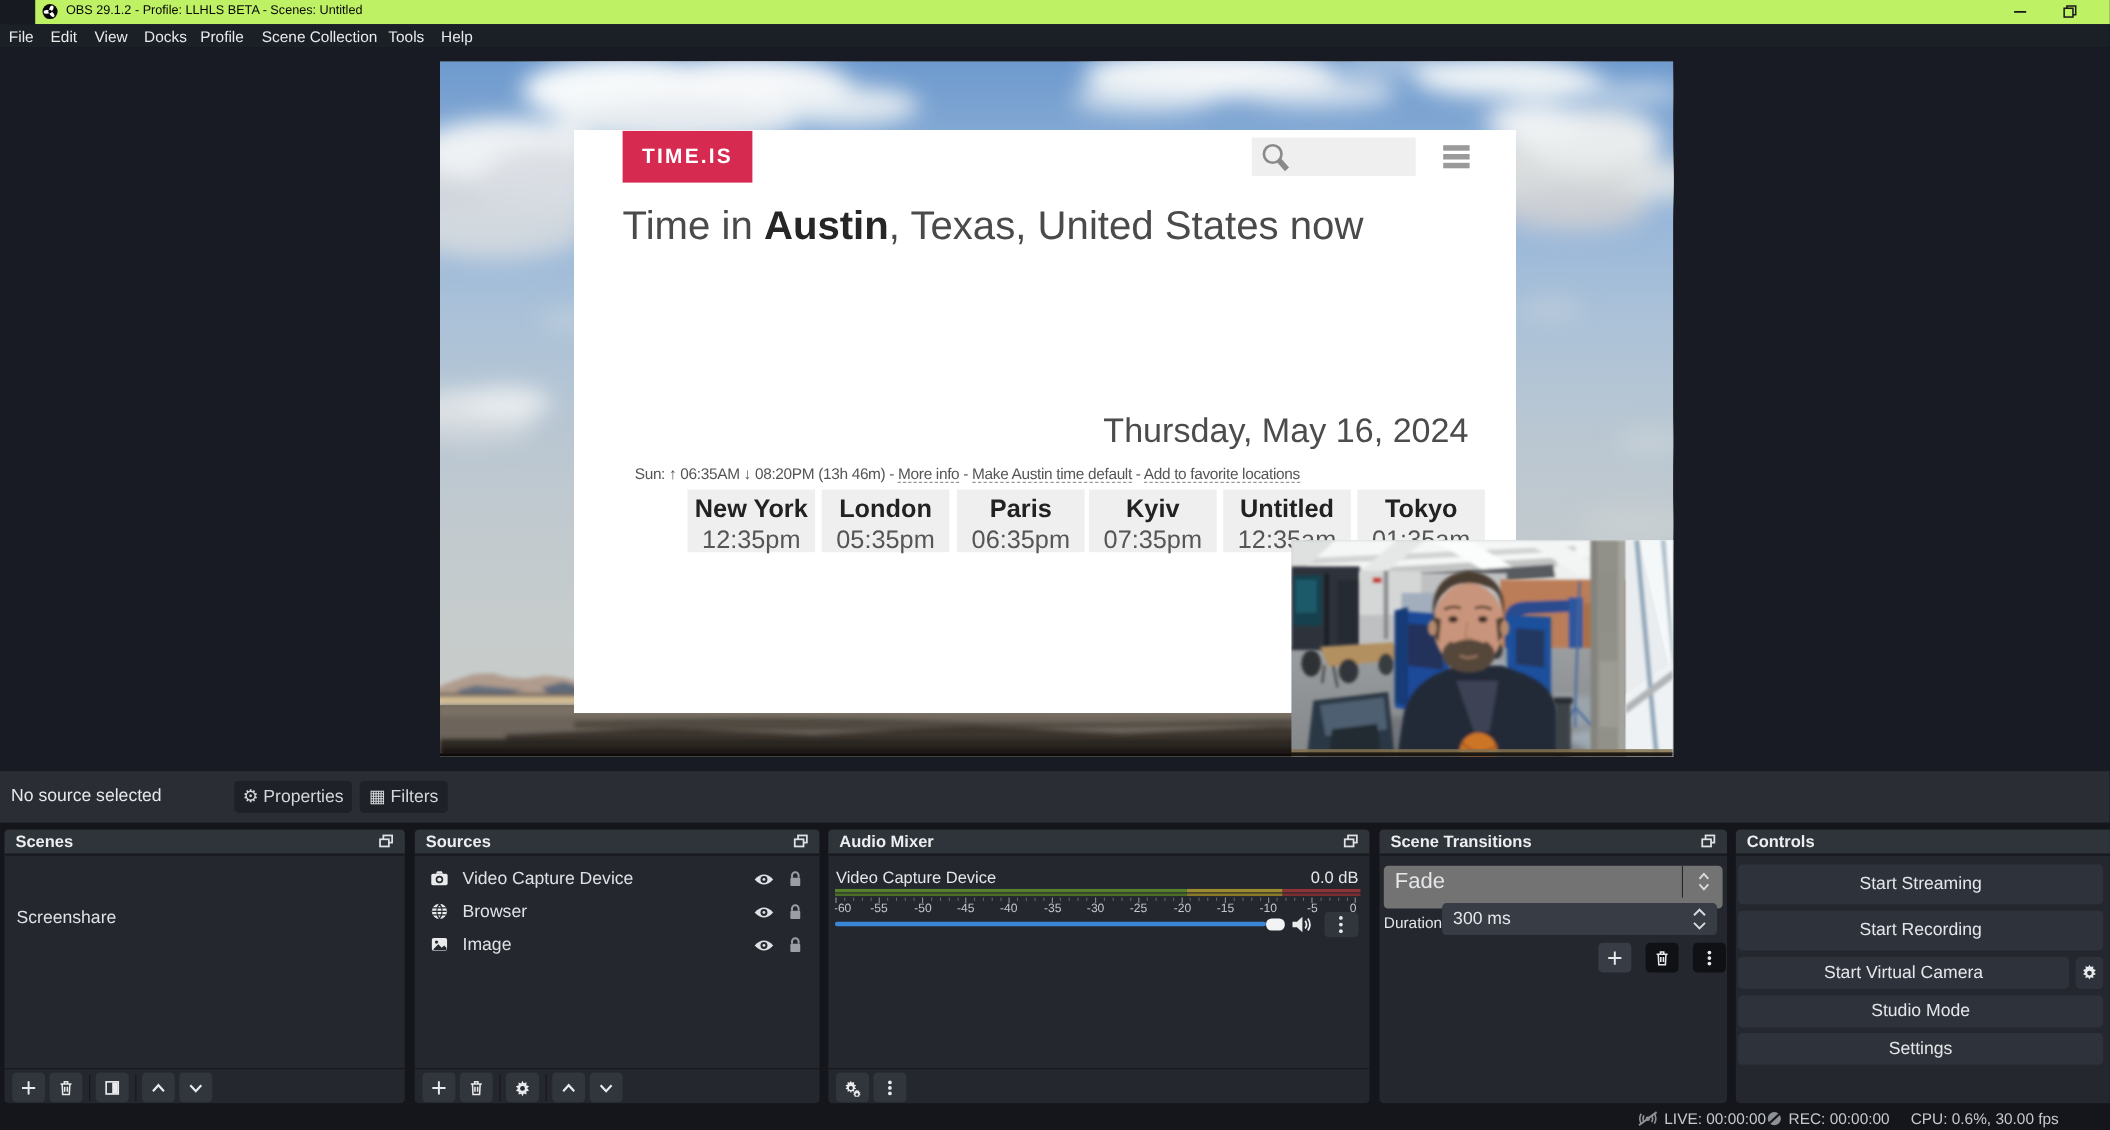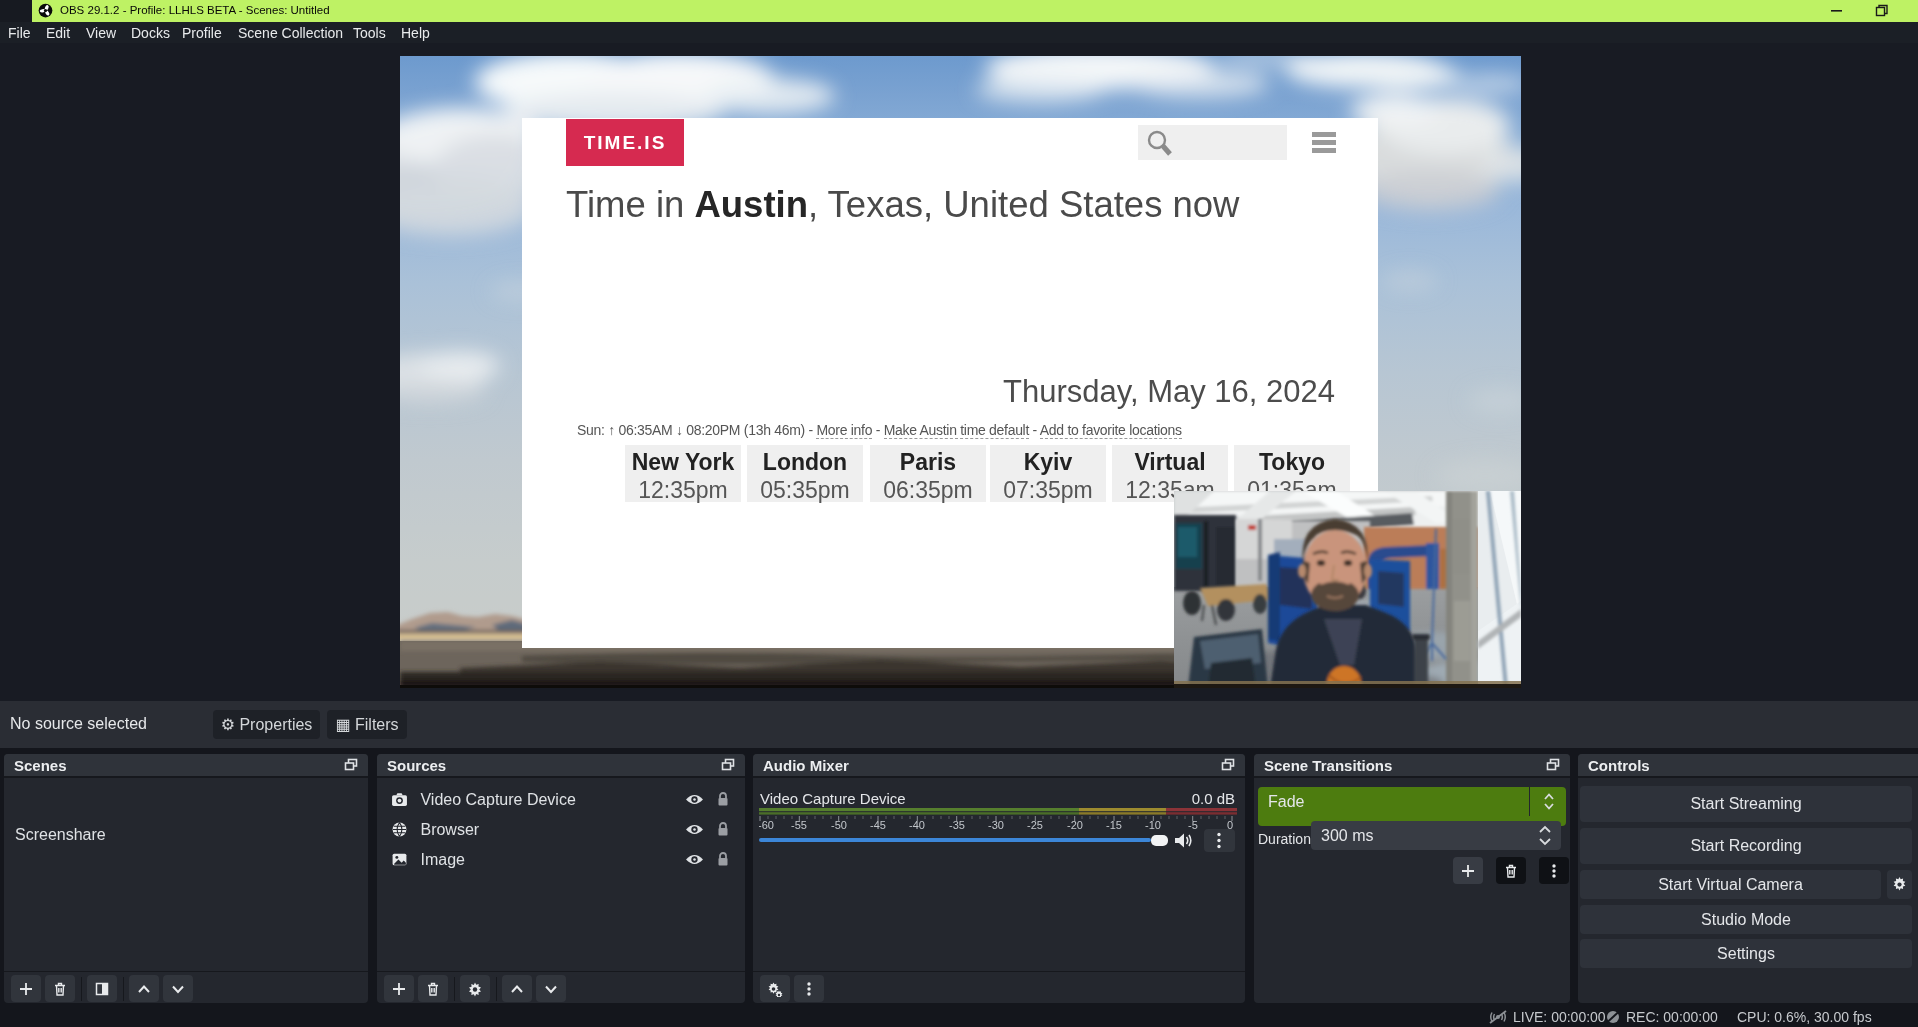--- a/index.html
+++ b/index.html
@@ -207,21 +207,21 @@
             </div>
           <div class="city" style="left:245px">
               <div class="nm">Paris</div>
               <div class="tm">06:35pm</div>
             </div>
           <div class="city" style="left:365px">
               <div class="nm">Kyiv</div>
               <div class="tm">07:35pm</div>
             </div>
           <div class="city" style="left:487px">
-              <div class="nm">Virtual</div>
+              <div class="nm">Untitled</div>
               <div class="tm">12:35am</div>
             </div>
           <div class="city" style="left:609px">
               <div class="nm">Tokyo</div>
               <div class="tm">01:35am</div>
             </div>
         </div>
       </div>
 
       <div id="webcam">
@@ -582,21 +582,21 @@
       </div>
     </div>
 
     <div class="panel" style="left:1254px;width:316px;height:249px">
       <div class="hdr">Scene Transitions
         <svg class="popicon" viewBox="0 0 16 14">
             <rect x="4.5" y="1.5" width="8" height="6.5" fill="none" stroke="#dfe2e5" stroke-width="1.6"></rect>
             <rect x="1.5" y="5" width="8" height="6.5" fill="#2f333a" stroke="#dfe2e5" stroke-width="1.6"></rect>
           </svg>
       </div>
-      <div style="position:absolute;left:4px;top:33px;width:308px;height:39px;background:#4d7c0f;border-radius:4px;color:#e4e6e9;font-size:16px;line-height:29px;padding-left:10px">Fade
+      <div style="position:absolute;left:4px;top:33px;width:308px;height:39px;background:#737373;border-radius:4px;color:#e4e6e9;font-size:20px;line-height:29px;padding-left:10px">Fade
         <div style="position:absolute;right:36px;top:0;width:1px;height:29px;background:#23262c"></div>
         <svg style="position:absolute;right:10px;top:5px" width="14" height="19" viewBox="0 0 14 19">
             <path d="M3 7 L7 2.5 L11 7 M3 12 L7 16.5 L11 12" stroke="#d8dbde" stroke-width="1.8" fill="none"></path>
           </svg>
       </div>
       <div style="position:absolute;left:4px;top:77px;font-size:14px;color:#e4e6e9">Duration</div>
       <div style="position:absolute;left:57px;top:67px;width:250px;height:29px;background:#383c44;border-radius:4px;color:#e4e6e9;font-size:16px;line-height:29px;padding-left:10px">300 ms
         <svg style="position:absolute;right:8px;top:3px" width="16" height="23" viewBox="0 0 16 23">
             <path d="M3 8 L8 3 L13 8 M3 15 L8 20 L13 15" stroke="#d8dbde" stroke-width="1.8" fill="none"></path>
           </svg>

